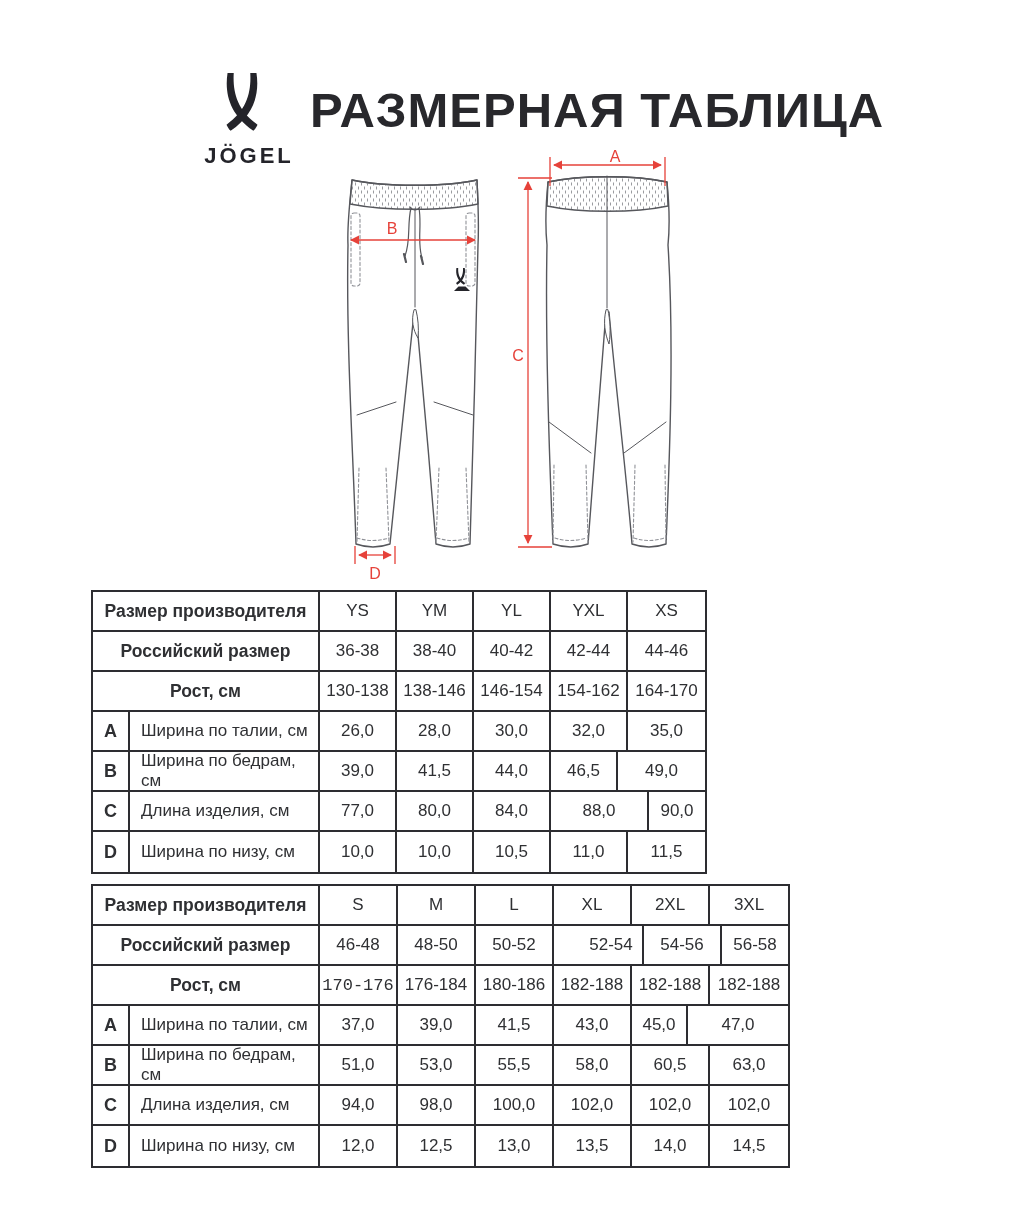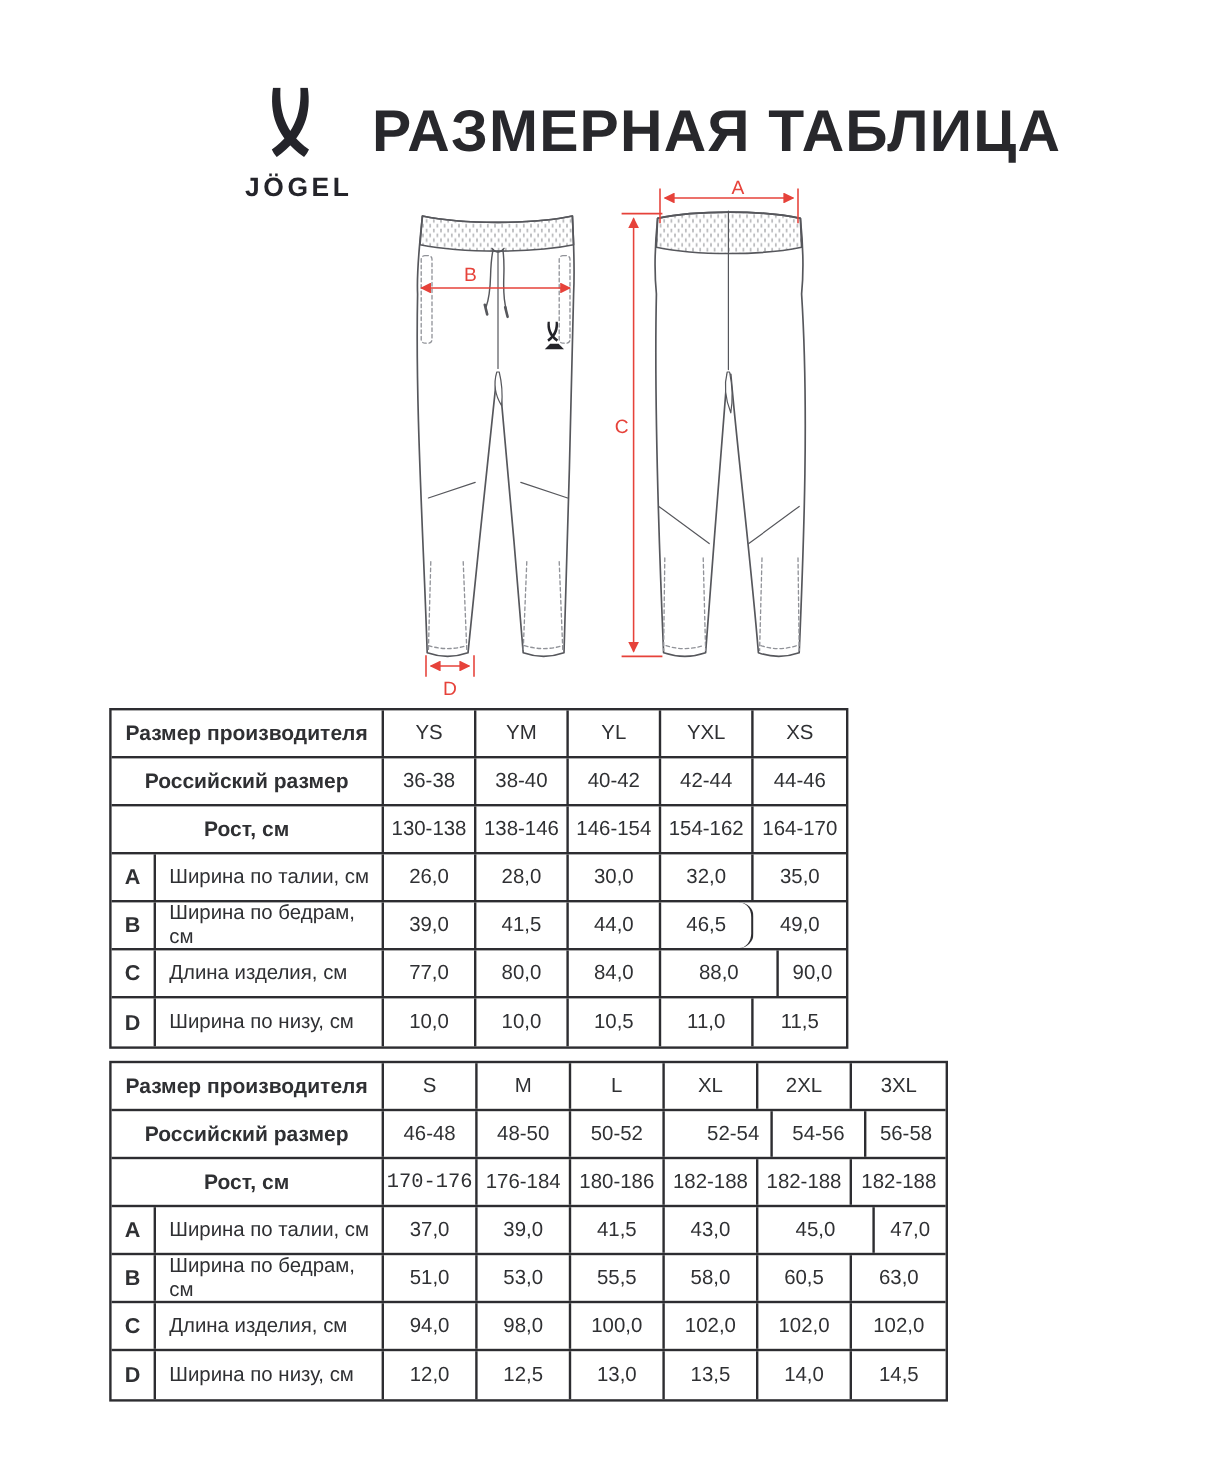--- a/index.html
+++ b/index.html
@@ -159,21 +159,21 @@
       <div class="st-cell st-val" style="width: 77px;">30,0</div>
       <div class="st-cell st-val" style="width: 77px;">32,0</div>
       <div class="st-cell st-val last">35,0</div>
     </div>
     <div class="st-row">
       <div class="st-cell st-key">B</div>
       <div class="st-cell st-mlabel">Ширина по бедрам, см</div>
       <div class="st-cell st-val" style="width: 77px;">39,0</div>
       <div class="st-cell st-val" style="width: 77px;">41,5</div>
       <div class="st-cell st-val" style="width: 77px;">44,0</div>
-      <div class="st-cell st-val" style="width: 77px; border-radius: 12px;">46,5</div>
+      <div class="st-cell st-val" style="width: 67px;">46,5</div>
       <div class="st-cell st-val last">49,0</div>
     </div>
     <div class="st-row">
       <div class="st-cell st-key">C</div>
       <div class="st-cell st-mlabel">Длина изделия, см</div>
       <div class="st-cell st-val" style="width: 77px;">77,0</div>
       <div class="st-cell st-val" style="width: 77px;">80,0</div>
       <div class="st-cell st-val" style="width: 77px;">84,0</div>
       <div class="st-cell st-val" style="width: 98px;">88,0</div>
       <div class="st-cell st-val last">90,0</div>
@@ -216,21 +216,21 @@
       <div class="st-cell st-val" style="width: 78px;">182-188</div>
       <div class="st-cell st-val last">182-188</div>
     </div>
     <div class="st-row">
       <div class="st-cell st-key">A</div>
       <div class="st-cell st-mlabel">Ширина по талии, см</div>
       <div class="st-cell st-val" style="width: 78px;">37,0</div>
       <div class="st-cell st-val" style="width: 78px;">39,0</div>
       <div class="st-cell st-val" style="width: 78px;">41,5</div>
       <div class="st-cell st-val" style="width: 78px;">43,0</div>
-      <div class="st-cell st-val" style="width: 97px;">45,0</div>
+      <div class="st-cell st-val" style="width: 56px;">45,0</div>
       <div class="st-cell st-val last">47,0</div>
     </div>
     <div class="st-row">
       <div class="st-cell st-key">B</div>
       <div class="st-cell st-mlabel">Ширина по бедрам, см</div>
       <div class="st-cell st-val" style="width: 78px;">51,0</div>
       <div class="st-cell st-val" style="width: 78px;">53,0</div>
       <div class="st-cell st-val" style="width: 78px;">55,5</div>
       <div class="st-cell st-val" style="width: 78px;">58,0</div>
       <div class="st-cell st-val" style="width: 78px;">60,5</div>

